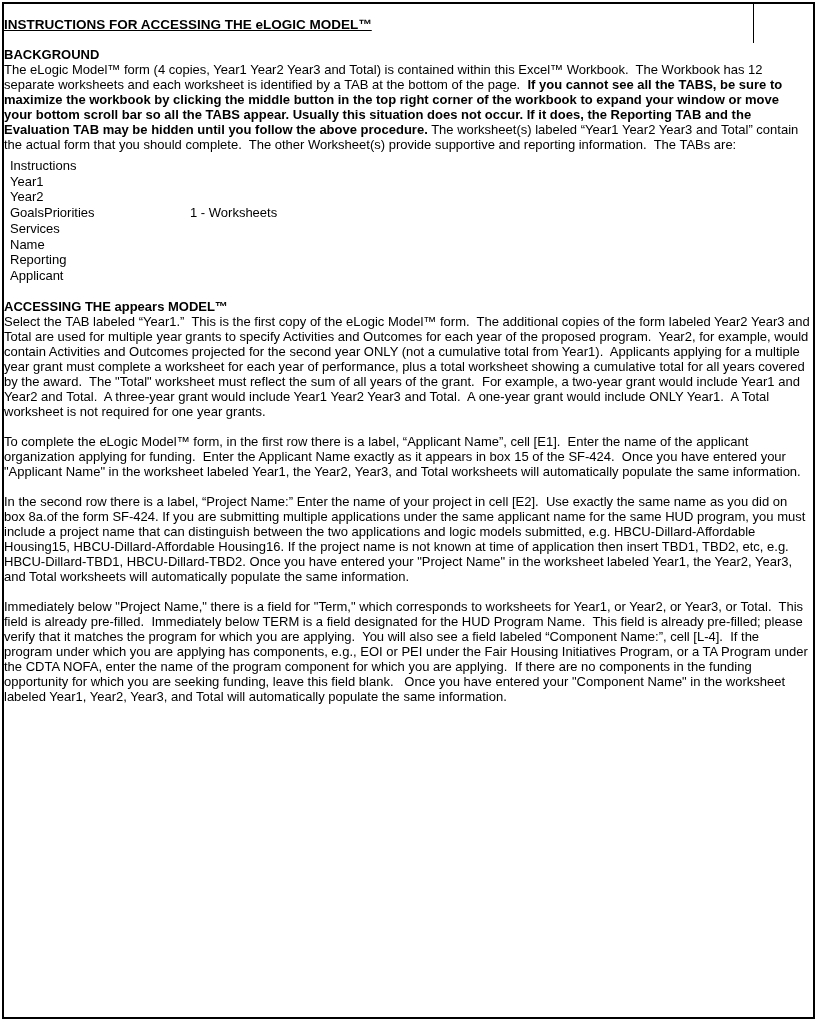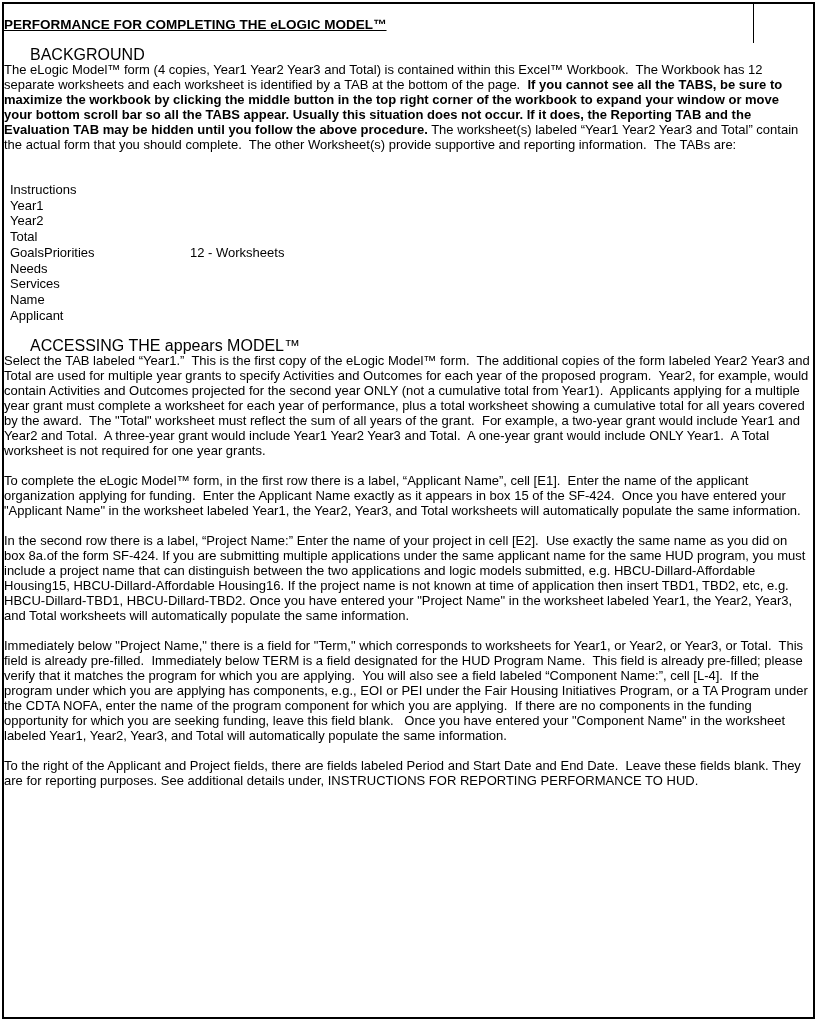--- a/index.html
+++ b/index.html
@@ -33,33 +33,32 @@
   }
   h1.doc-title {
     margin: 0;
     font-size: 13.5px;
     font-weight: bold;
     line-height: 15px;
   }
   h1.doc-title span { text-decoration: underline; }
   h2.sect {
     margin: 15px 0 0 0;
-    font-size: 16px;
-    font-weight: normal;
+    font-size: 13px;
+    font-weight: bold;
     line-height: 15px;
-    padding-left: 26px;
   }
   p {
     margin: 15px 0 0 0;
     white-space: pre-wrap;
   }
   p.attached { margin-top: 0; }
   p.bold { font-weight: bold; }
   .u { }
-  .tab-list { margin-top: 30px; }
+  .tab-list { margin-top: 6px; }
   .tab-row {
     position: relative;
     line-height: 15.7px;
     padding-left: 6px;
     white-space: pre;
   }
   .count-note {
     position: absolute;
     left: 186px;
     top: 0;
@@ -70,45 +69,43 @@
 
 <div class="page">
   <div class="b-top"></div>
   <div class="b-left"></div>
   <div class="b-right"></div>
   <div class="b-bottom"></div>
   <div class="b-tick"></div>
 
   <div class="content">
 
-    <h1 class="doc-title"><span>PERFORMANCE FOR COMPLETING THE eLOGIC MODEL™</span></h1>
+    <h1 class="doc-title"><span>INSTRUCTIONS FOR ACCESSING THE eLOGIC MODEL™</span></h1>
 
     <h2 class="sect">BACKGROUND</h2>
 
     <p class="attached"><span>The eLogic Model™ form (4 copies, Year1 Year2 Year3 and Total) is contained within this Excel™ Workbook.  The Workbook has 12 separate worksheets and each worksheet is identified by a TAB at the bottom of the page.  </span><b>If you cannot see all the TABS, be sure to maximize the workbook by clicking the middle button in the top right corner of the workbook to expand your window or move your bottom scroll bar so all the TABS appear. Usually this situation does not occur. If it does, the Reporting TAB and the Evaluation TAB may be hidden until you follow the above procedure.</b><span> The worksheet(s) labeled “Year1 Year2 Year3 and Total” contain the actual form that you should complete.  The other Worksheet(s) provide supportive and reporting information.  The TABs are:</span></p>
 
     <div class="tab-list">
       <div class="tab-row"><span>Instructions</span></div>
       <div class="tab-row"><span>Year1</span></div>
       <div class="tab-row"><span>Year2</span></div>
-      <div class="tab-row"><span>Total</span></div>
-      <div class="tab-row"><span>GoalsPriorities</span><span class="count-note">12 - Worksheets</span></div>
-      <div class="tab-row"><span>Needs</span></div>
+      <div class="tab-row"><span>GoalsPriorities</span><span class="count-note">1 - Worksheets</span></div>
       <div class="tab-row"><span>Services</span></div>
       <div class="tab-row"><span>Name</span></div>
+      <div class="tab-row"><span>Reporting</span></div>
       <div class="tab-row"><span>Applicant</span></div>
     </div>
 
     <h2 class="sect">ACCESSING THE appears MODEL™</h2>
 
     <p class="attached"><span>Select the TAB labeled “Year1.”  This is the first copy of the eLogic Model™ form.  The additional copies of the form labeled Year2 Year3 and Total are used for multiple year grants to specify Activities and Outcomes for each year of the proposed program.  Year2, for example, would contain Activities and Outcomes projected for the second year ONLY (not a cumulative total from Year1).  Applicants applying for a multiple year grant must complete a worksheet for each year of performance, plus a total worksheet showing a cumulative total for all years covered by the award.  The "Total" worksheet must reflect the sum of all years of the grant.  For example, a two-year grant would include Year1 and Year2 and Total.  A three-year grant would include Year1 Year2 Year3 and Total.  A one-year grant would include </span><span class="u">ONLY</span><span> Year1.  </span><span class="u">A Total worksheet is not required for one year grants.</span></p>
 
 
     <p>To complete the eLogic Model™ form, in the first row there is a label, “Applicant Name”, cell [E1].  Enter the name of the applicant organization applying for funding.  Enter the Applicant Name exactly as it appears in box 15 of the SF-424.  Once you have entered your "Applicant Name" in the worksheet labeled Year1, the Year2, Year3, and Total worksheets will automatically populate the same information.</p>
 
     <p>In the second row there is a label, “Project Name:” Enter the name of your project in cell [E2].  Use exactly the same name as you did on box 8a.of the form SF-424. If you are submitting multiple applications under the same applicant name for the same HUD program, you must include a project name that can distinguish between the two applications and logic models submitted, e.g. HBCU-Dillard-Affordable Housing15, HBCU-Dillard-Affordable Housing16. If the project name is not known at time of application then insert TBD1, TBD2, etc, e.g. HBCU-Dillard-TBD1, HBCU-Dillard-TBD2. Once you have entered your "Project Name" in the worksheet labeled Year1, the Year2, Year3, and Total worksheets will automatically populate the same information.</p>
 
     <p>Immediately below "Project Name," there is a field for "Term," which corresponds to worksheets for Year1, or Year2, or Year3, or Total.  This field is already pre-filled.  Immediately below TERM is a field designated for the HUD Program Name.  This field is already pre-filled; please verify that it matches the program for which you are applying.  You will also see a field labeled “Component Name:”, cell [L-4].  If the program under which you are applying has components, e.g., EOI or PEI under the Fair Housing Initiatives Program, or a TA Program under the CDTA NOFA, enter the name of the program component for which you are applying.  If there are no components in the funding opportunity for which you are seeking funding, leave this field blank.   Once you have entered your "Component Name" in the worksheet labeled Year1, Year2, Year3, and Total will automatically populate the same information.</p>
 
-    <p>To the right of the Applicant and Project fields, there are fields labeled Period and Start Date and End Date.  Leave these fields blank. They are for reporting purposes. See additional details under, INSTRUCTIONS FOR REPORTING PERFORMANCE TO HUD.</p>
 
   </div>
 </div>
 
 </body></html>

